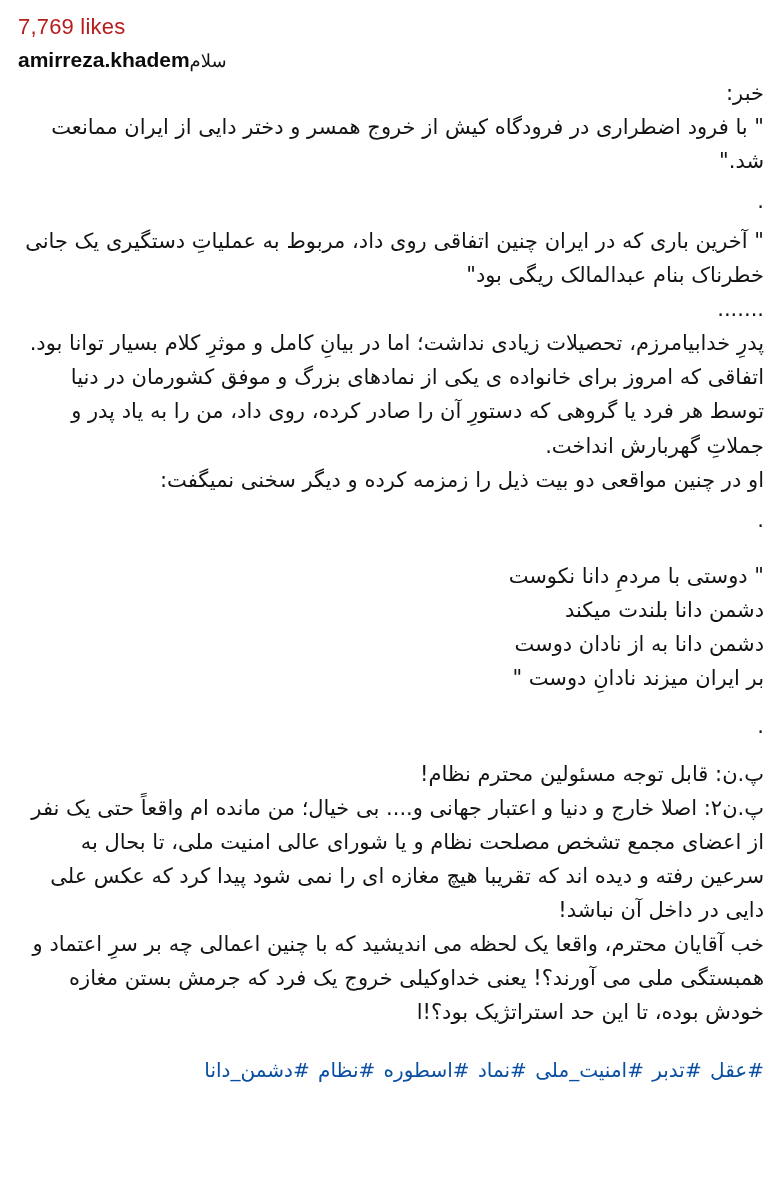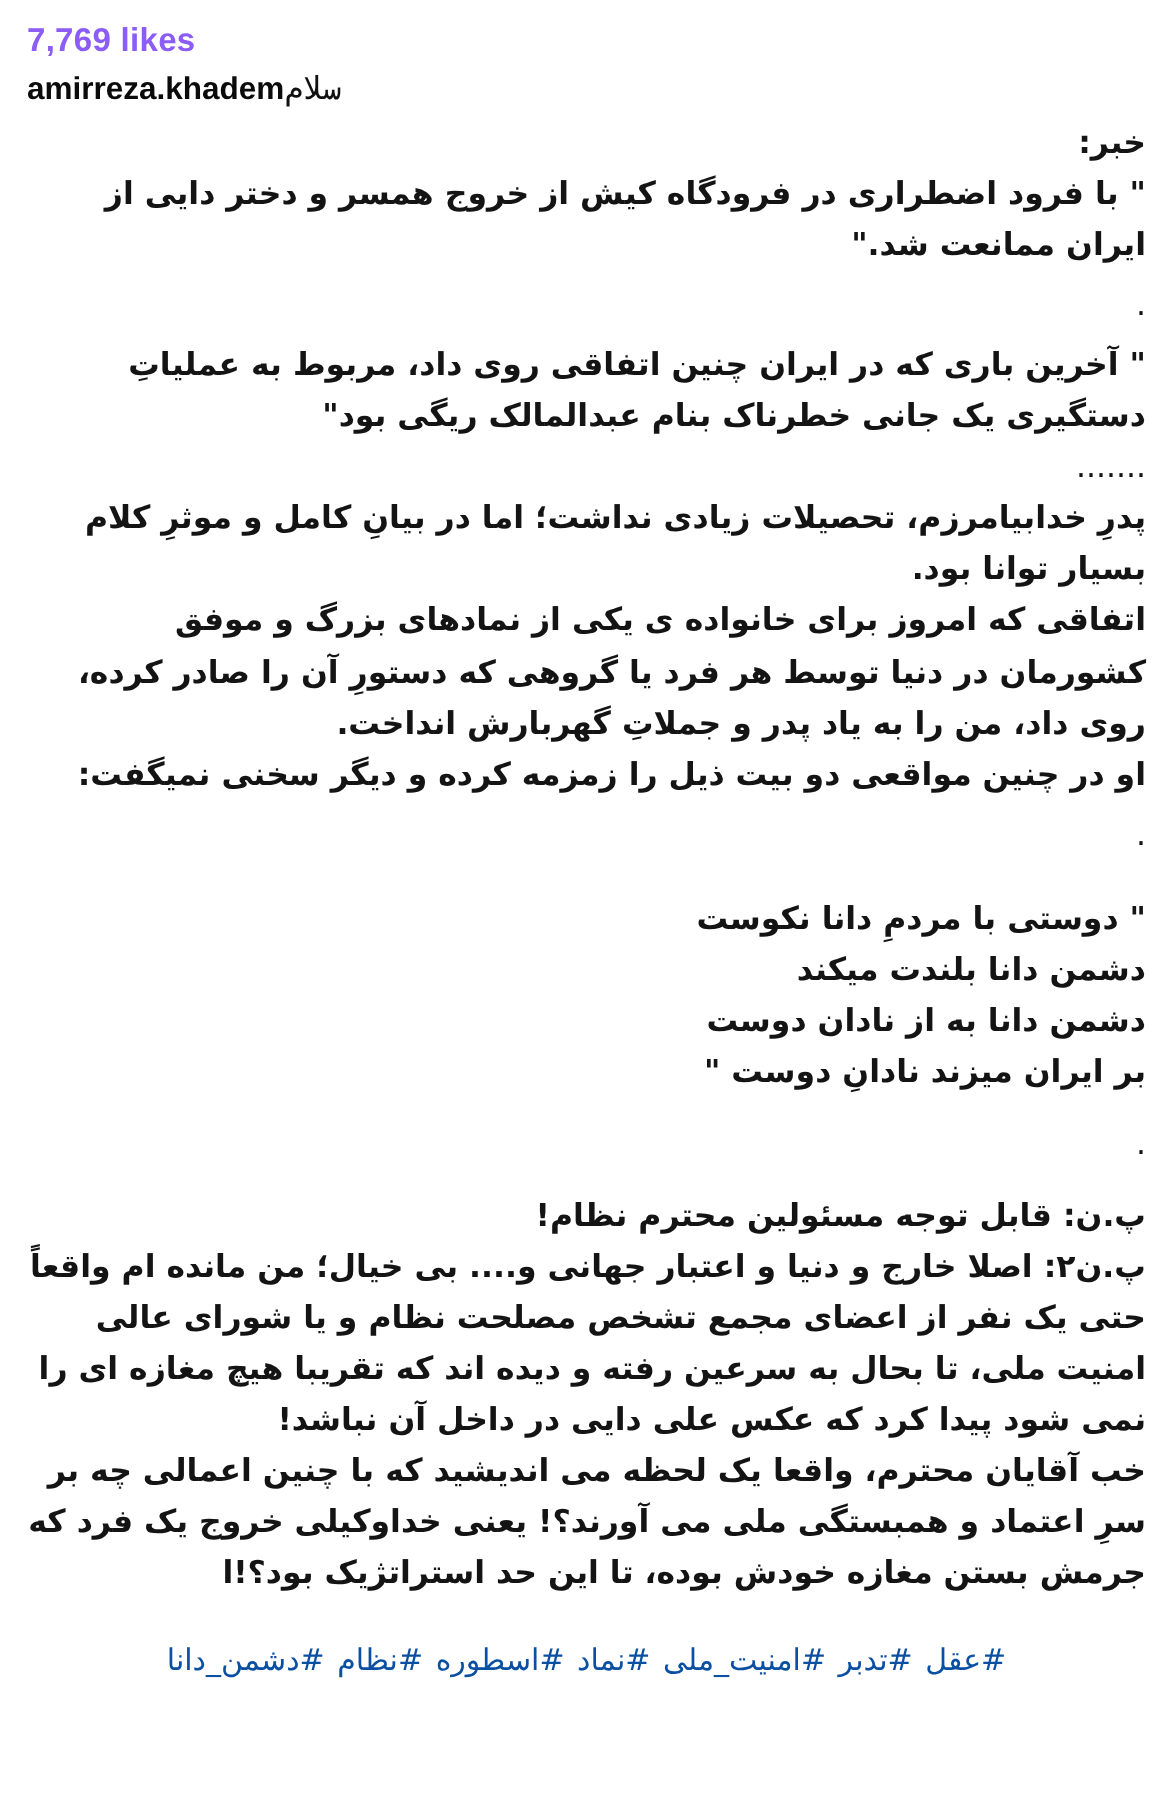--- a/index.html
+++ b/index.html
@@ -16,57 +16,56 @@
   }
   .post {
     width: 782px;
     box-sizing: border-box;
     padding: 10px 18px 8px 18px;
   }
   .likes {
     direction: ltr;
     text-align: left;
     font-size: 22px;
-    font-weight: bold;
-    color: #8b5cf6;
+    font-weight: normal;
+    color: #b91c1c;
     letter-spacing: 0.2px;
     margin: 4px 0 6px 0;
     font-family: "Liberation Sans", sans-serif;
   }
   .caption-head {
     direction: ltr;
     text-align: left;
     font-size: 21px;
     color: #111111;
     margin-bottom: 2px;
     line-height: 1.35;
     font-family: "Liberation Sans", sans-serif;
   }
   .username {
     font-weight: bold;
     color: #0b0b0b;
   }
   .greeting {
-    font-family: Liberation Mono, monospace;
-    font-size: 21px;
+    font-family: Liberation Sans, sans-serif;
+    font-size: 18px;
     margin-right: 6px;
   }
   .body-rtl {
     direction: rtl;
     text-align: right;
     font-size: 21px;
     line-height: 1.62;
     color: #141414;
     font-family: "DejaVu Sans", sans-serif;
   }
   .para {
     margin: 0;
     padding: 0;
     white-space: pre-wrap;
-    font-weight: bold;
   }
   .dot-line {
     margin: 0;
     padding: 0;
     text-align: right;
     direction: rtl;
     font-size: 21px;
     line-height: 1.62;
     color: #141414;
   }
@@ -78,21 +77,21 @@
     text-align: right;
     font-size: 21px;
     line-height: 1.62;
     color: #141414;
     padding-left: 30px;
     font-family: "DejaVu Sans", sans-serif;
   }
   .poem .para { margin: 0; }
   .hashtags {
     direction: rtl;
-    text-align: center;
+    text-align: right;
     color: #0b4fa2;
     font-size: 20px;
     line-height: 1.5;
     margin-top: 26px;
     font-family: "DejaVu Sans", sans-serif;
     word-spacing: 2px;
   }
 </style>
 </head>
 <body>

